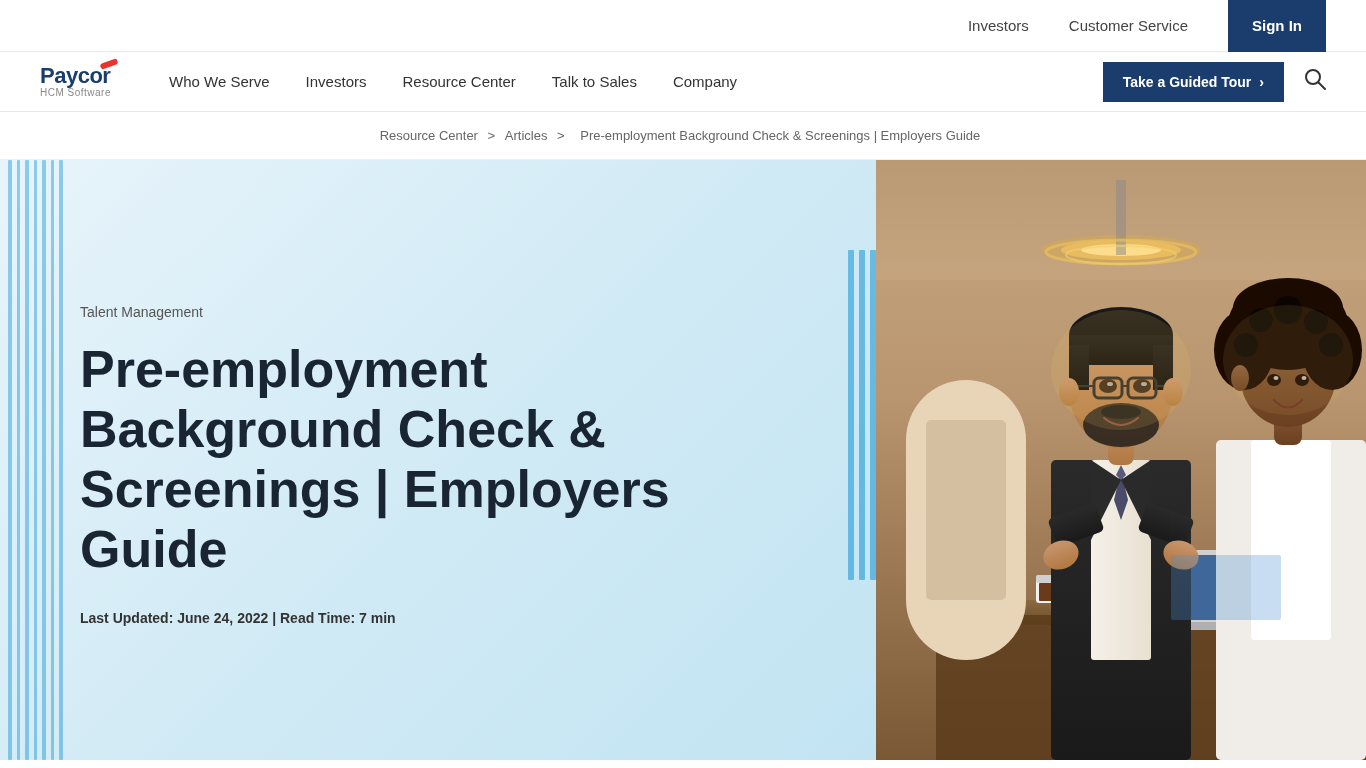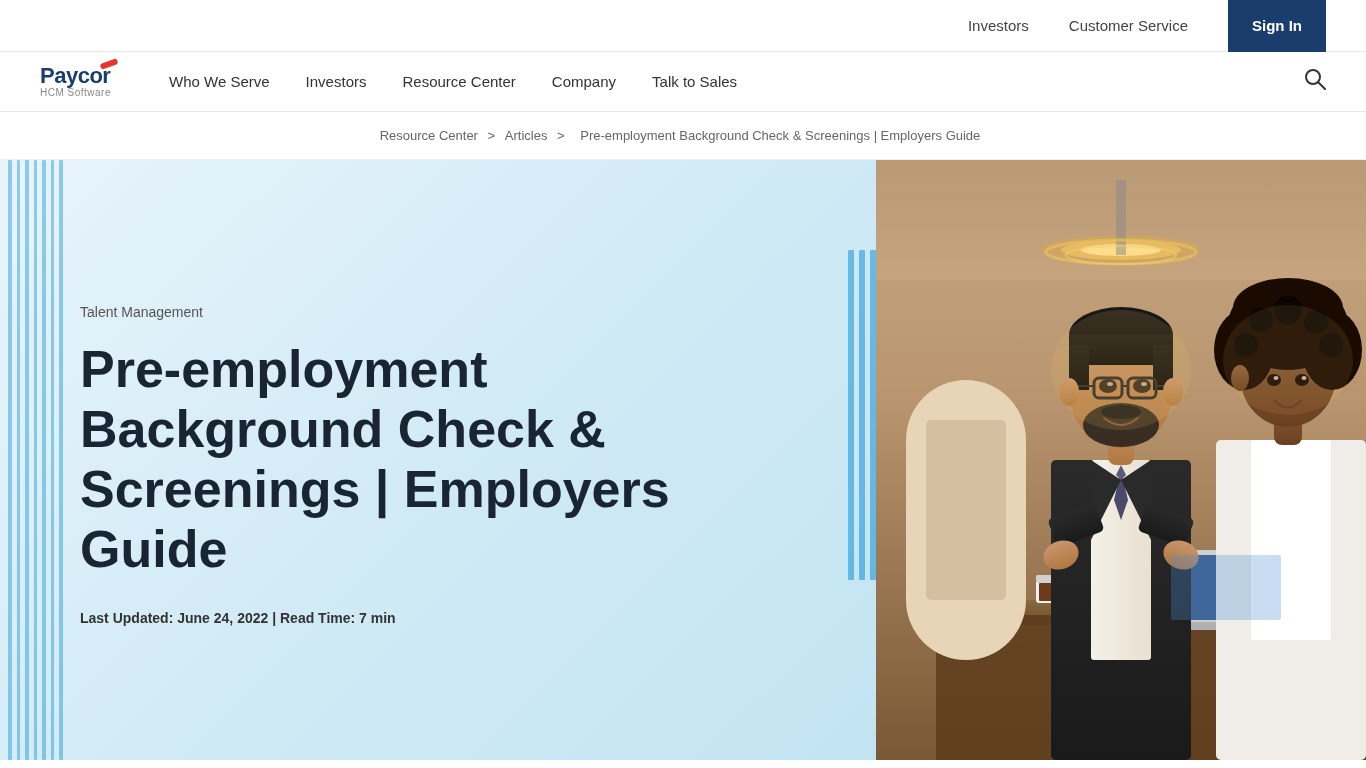--- a/index.html
+++ b/index.html
@@ -256,24 +256,28 @@
 
 <nav class="main-nav">
   <div class="logo">
     <div class="logo-paycor">Paycor</div>
     <div class="logo-sub">HCM Software</div>
   </div>
   <ul class="nav-items">
     <li class="nav-item">Who We Serve</li>
     <li class="nav-item">Investors</li>
     <li class="nav-item">Resource Center</li>
+    <li class="nav-item">Talk to Sales</li>
     <li class="nav-item">Company</li>
-    <li class="nav-item">Talk to Sales</li>
   </ul>
   <div class="nav-right">
+    <button class="guided-tour-btn">
+      <span>Take a Guided Tour</span>
+      <span class="chevron-right">›</span>
+    </button>
     <button class="search-icon-btn">
       <span>
         <svg width="22" height="22" viewBox="0 0 22 22" fill="none" stroke="#333" stroke-width="2" stroke-linecap="round">
           <circle cx="9" cy="9" r="7"></circle>
           <line x1="14.5" y1="14.5" x2="21" y2="21"></line>
         </svg>
       </span>
     </button>
   </div>
 </nav>

